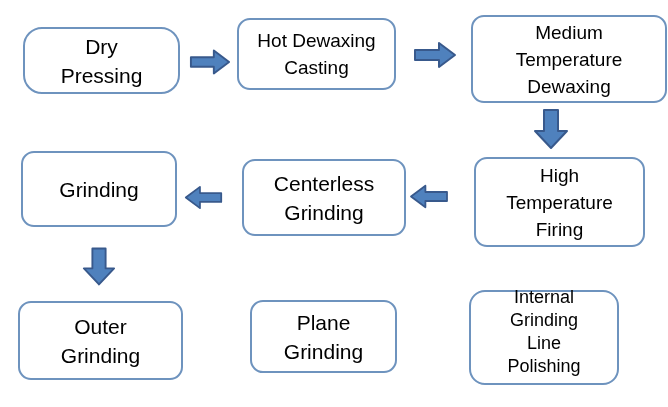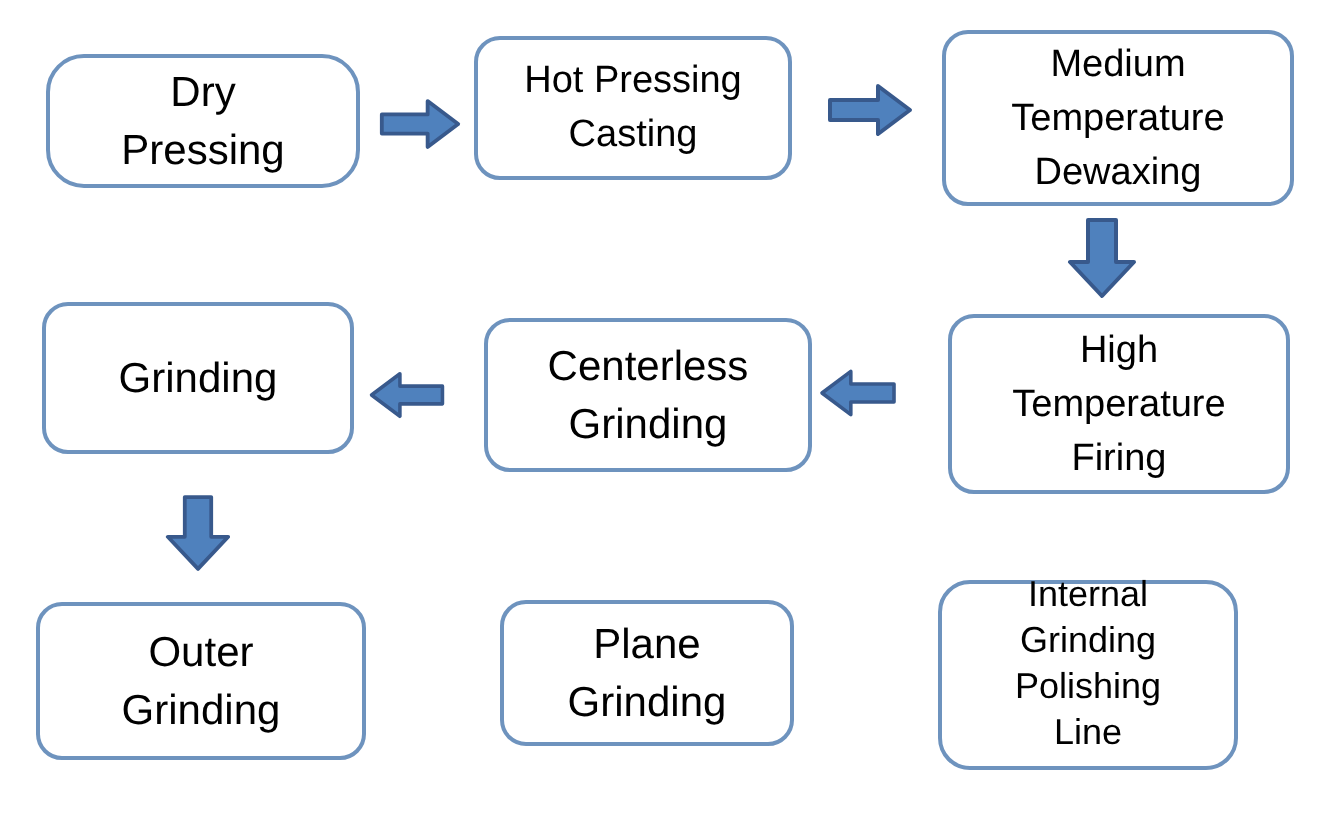--- a/index.html
+++ b/index.html
@@ -57,32 +57,32 @@
   </div>
 
   <div class="arrow" style="left:189px; top:47px; width:42px; height:30px;">
     <svg viewBox="0 0 44 30">
       <path d="M2 10 L26 10 L26 3 L42 15 L26 27 L26 20 L2 20 Z"></path>
     </svg>
   </div>
 
   <div class="node fs-md" style="left:237px; top:18px; width:159px; height:72px;">
     <div class="text-wrap">
-      <span class="line">Hot Pressing</span>
+      <span class="line">Hot Dewaxing</span>
       <span class="line">Casting</span>
     </div>
   </div>
 
   <div class="arrow" style="left:413px; top:40px; width:44px; height:30px;">
     <svg viewBox="0 0 44 30">
       <path d="M2 10 L26 10 L26 3 L42 15 L26 27 L26 20 L2 20 Z"></path>
     </svg>
   </div>
 
-  <div class="node fs-md" style="left:471px; top:15px; width:176px; height:88px;">
+  <div class="node fs-md" style="left:471px; top:15px; width:196px; height:88px;">
     <div class="text-wrap">
       <span class="line">Medium</span>
       <span class="line">Temperature</span>
       <span class="line">Dewaxing</span>
     </div>
   </div>
 
   <div class="arrow" style="left:533px; top:108px; width:36px; height:42px;">
     <svg viewBox="0 0 36 42">
       <path d="M11 2 L25 2 L25 23 L34 23 L18 40 L2 23 L11 23 Z"></path>
@@ -139,18 +139,18 @@
     <div class="text-wrap">
       <span class="line">Plane</span>
       <span class="line">Grinding</span>
     </div>
   </div>
 
   <div class="node fs-sm overflow-top" style="left:469px; top:290px; width:150px; height:95px;">
     <div class="text-wrap">
       <span class="line">Internal</span>
       <span class="line">Grinding</span>
+      <span class="line">Line</span>
       <span class="line">Polishing</span>
-      <span class="line">Line</span>
     </div>
   </div>
 
 </div>
 
 </body></html>

